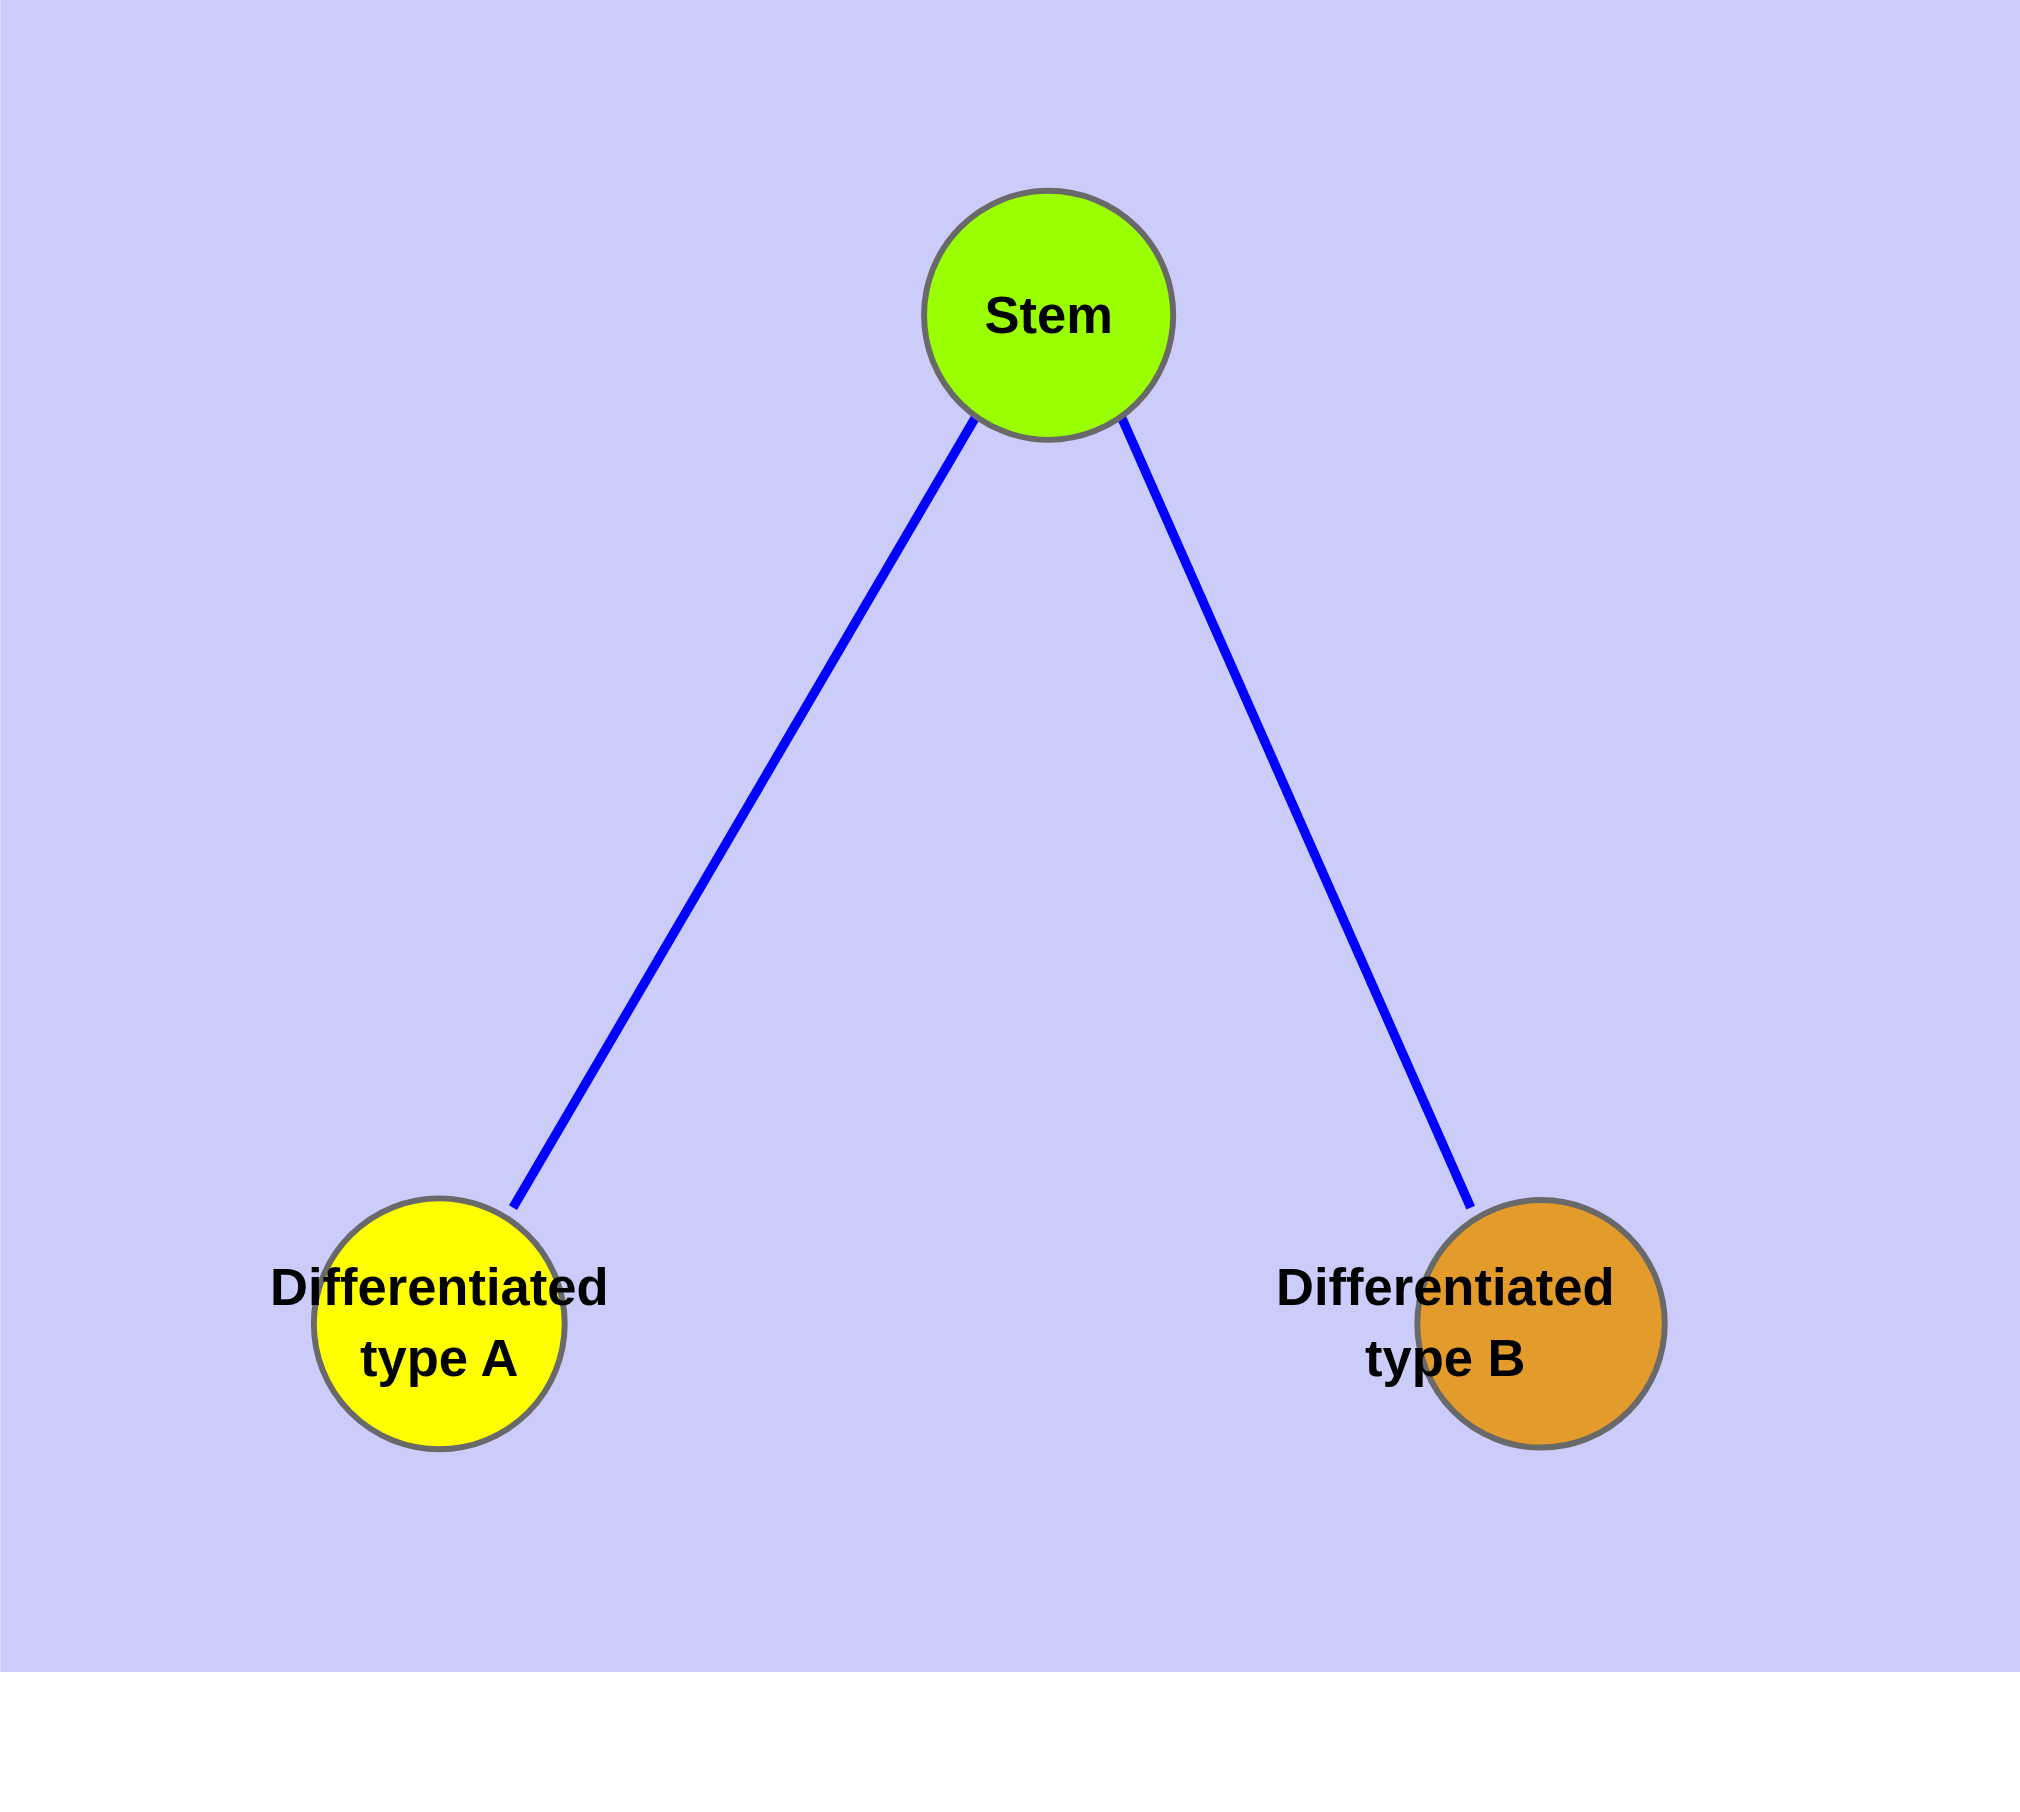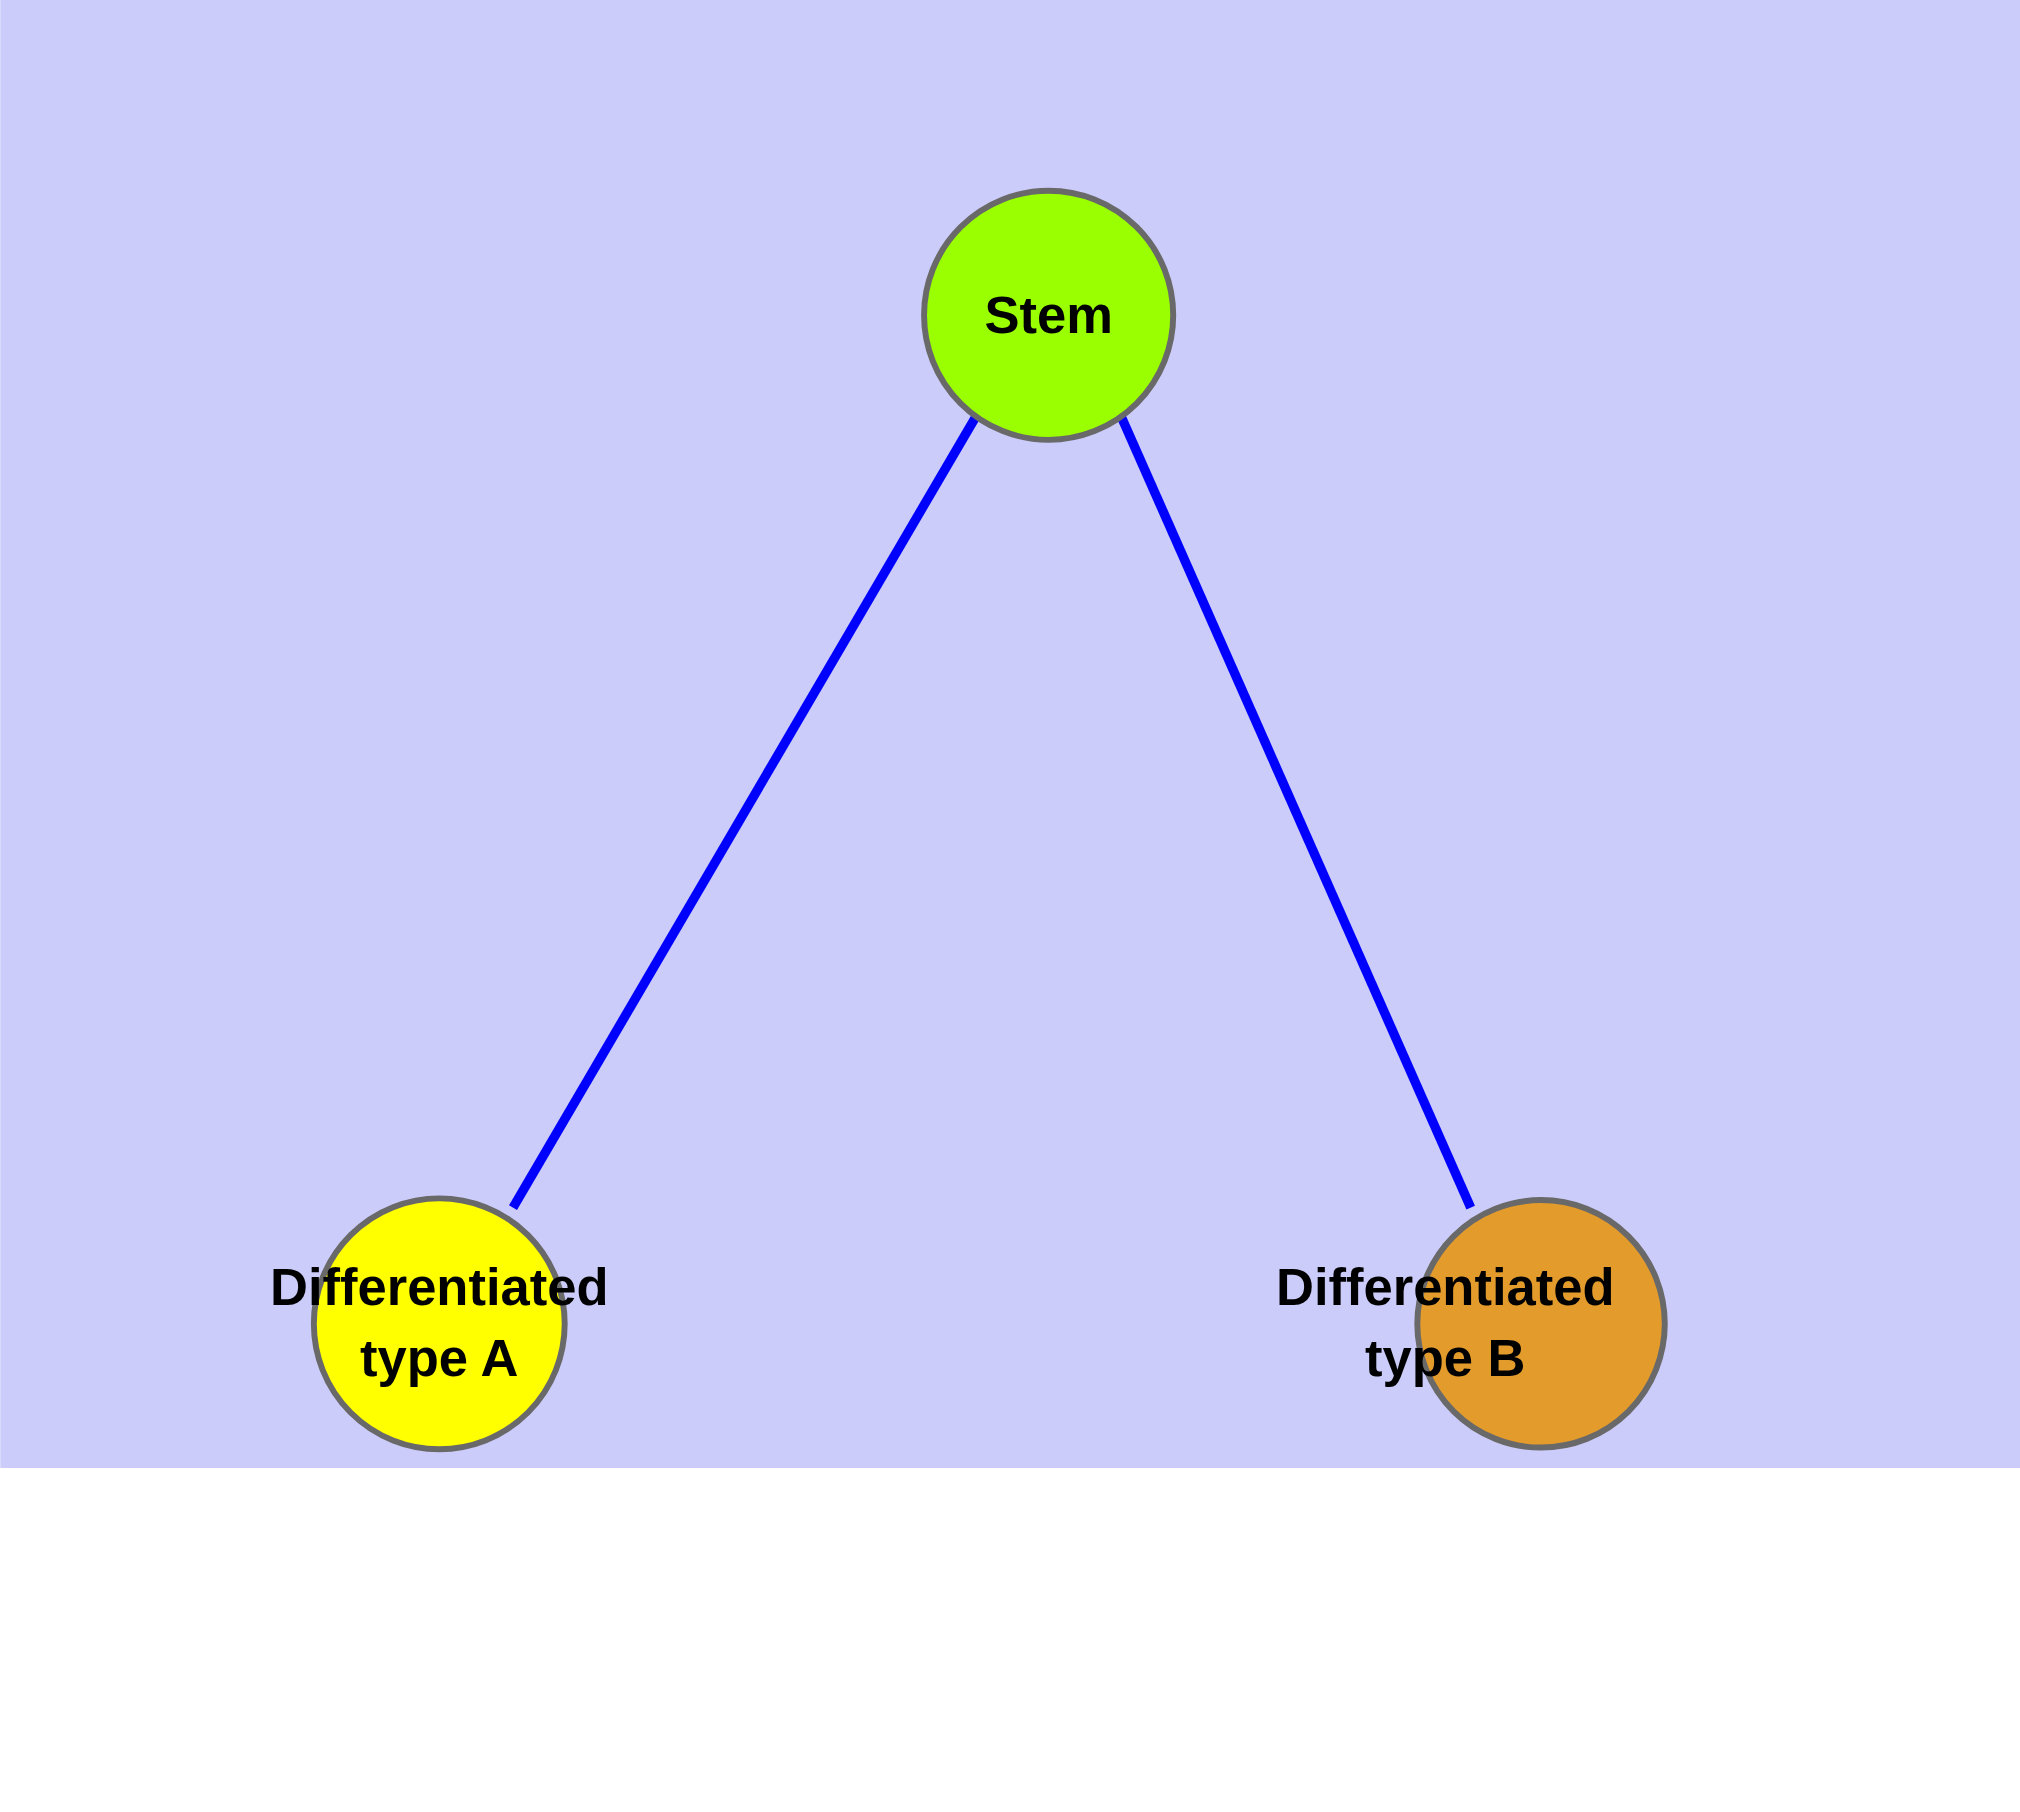--- a/index.html
+++ b/index.html
@@ -26,21 +26,21 @@
     font-family: "Liberation Sans", sans-serif;
     font-weight: bold;
     fill: #000000;
     text-anchor: middle;
     dominant-baseline: middle;
   }
 </style>
 </head>
 <body>
 
-<div id="canvas" style="width: 2021px; height: 1468px; text-decoration: underline;">
+<div id="canvas" style="width: 2021px; height: 1672px; text-decoration: underline;">
   <svg id="graph-svg" viewBox="0 0 2384 2138">
 
     <rect id="bg-rect" x="0" y="0" width="2384" height="2138" fill="#ccccfa"></rect>
 
     <g>
       <line id="edge-stem-a" x1="1152" y1="490" x2="605" y2="1425" stroke="#0000ff" stroke-width="11" stroke-linecap="butt"></line>
       <line id="edge-stem-b" x1="1322" y1="490" x2="1735" y2="1425" stroke="#0000ff" stroke-width="11" stroke-linecap="butt"></line>
     </g>
 
     <g>

